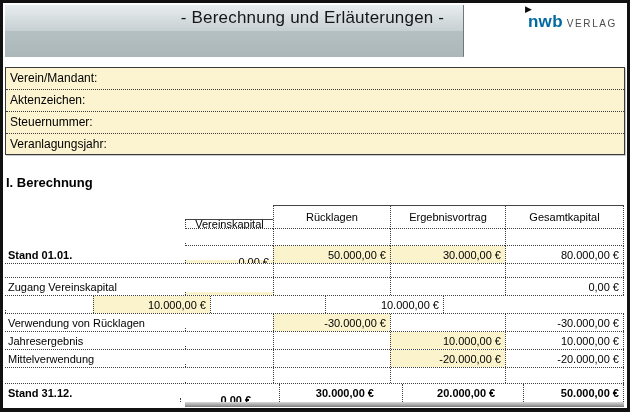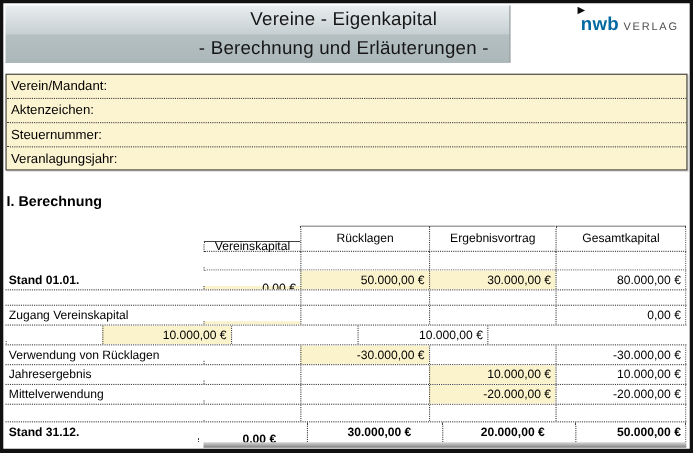--- a/index.html
+++ b/index.html
@@ -54,21 +54,20 @@
 </head>
 <body>
 
 <div class="page">
 
   <div class="title-box">
     <div class="band1"></div>
     <div class="band2"></div>
   </div>
   <div class="title-text">
-    <div>Vereine - Eigenkapital</div>
     <div>- Berechnung und Erläuterungen -</div>
   </div>
   <div class="logo">
     <span class="arrow">▶</span>
     <span class="nwb">nwb</span>
     <span class="verlag">VERLAG</span>
   </div>
 
   <div class="form-box">
     <div class="form-row dot">

